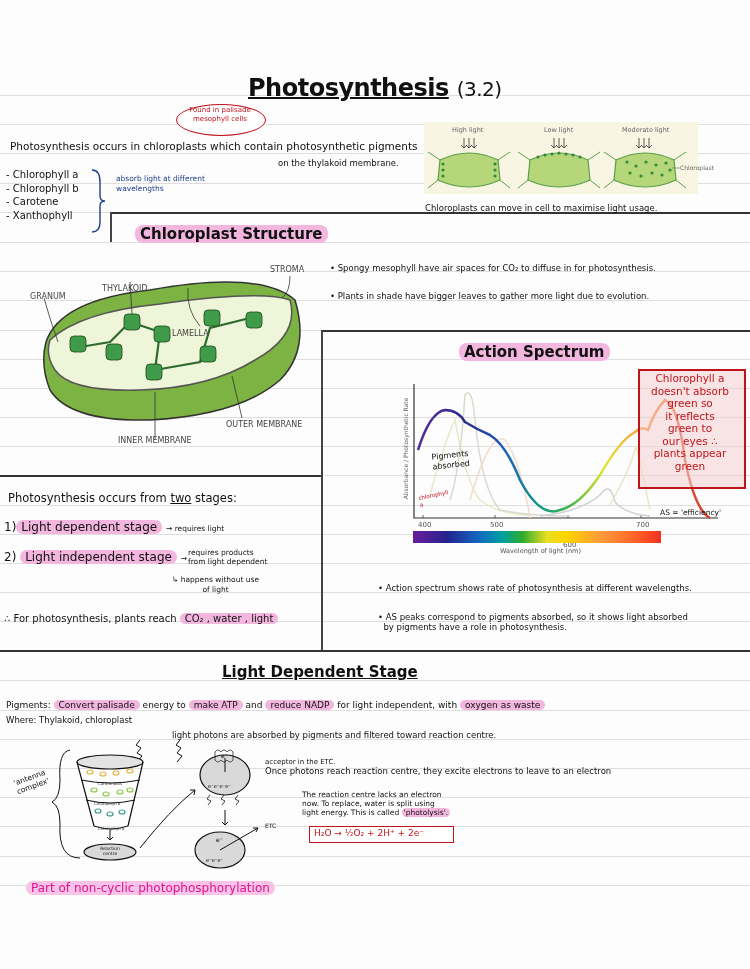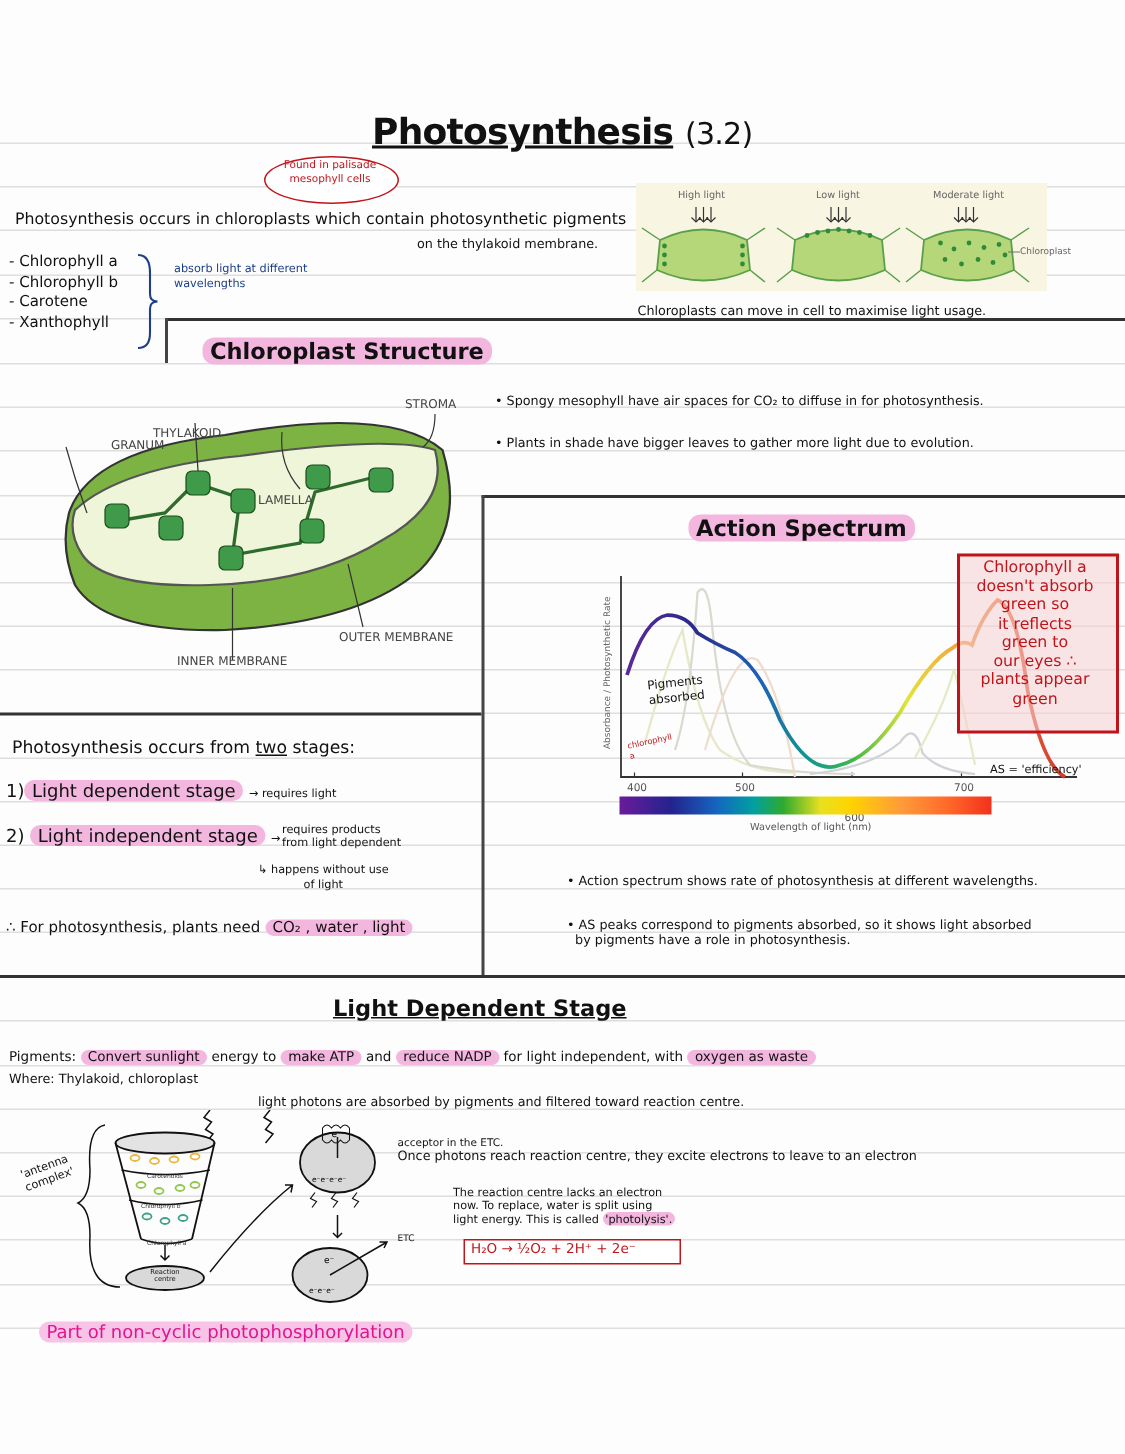--- a/index.html
+++ b/index.html
@@ -163,21 +163,21 @@
   </g>
   <g stroke="#333" stroke-width="0.8" fill="none">
     <path d="M44 58 Q50 80 58 102"></path>
     <path d="M130 42 L132 74"></path>
     <path d="M188 48 Q186 70 200 86"></path>
     <path d="M290 36 Q290 52 282 58"></path>
     <path d="M155 152 L155 200"></path>
     <path d="M232 136 L242 178"></path>
   </g>
 </svg>
-<div class="abs" style="left:30px;top:292px;font-size:8px;color:#444;margin-left:44px;">GRANUM</div>
+<div class="abs" style="left:30px;top:292px;font-size:8px;color:#444;">GRANUM</div>
 <div class="abs" style="left:102px;top:284px;font-size:8px;color:#444;">THYLAKOID</div>
 <div class="abs" style="left:172px;top:281px;font-size:8px;color:#444;margin-top:48px;">LAMELLA</div>
 <div class="abs" style="left:270px;top:265px;font-size:8px;color:#444;">STROMA</div>
 <div class="abs" style="left:118px;top:436px;font-size:8px;color:#444;">INNER MEMBRANE</div>
 <div class="abs" style="left:226px;top:420px;font-size:8px;color:#444;">OUTER MEMBRANE</div>
 
 <div class="abs t9" style="left:330px;top:263px;">• <span>Spongy mesophyll have air spaces for CO₂ to diffuse in for photosynthesis.</span></div>
 <div class="abs t9" style="left:330px;top:291px;">• <span>Plants in shade have bigger leaves to gather more light due to evolution.</span></div>
 
 <div class="abs heading" style="left:437px;top:343px;">
@@ -257,31 +257,31 @@
 </div>
 <div class="abs t8" style="left:188px;top:548px;line-height:9px;">
   <div>requires products</div>
   <div>from light dependent</div>
 </div>
 <div class="abs t8" style="left:172px;top:575px;line-height:10px;text-align:center;">
   <div>↳ <span>happens without use</span></div>
   <div>of light</div>
 </div>
 <div class="abs t10" style="left:4px;top:613px;">
-  <span>∴ For photosynthesis, plants need</span>
+  <span>∴ For photosynthesis, plants reach</span>
   <span class="hl">CO₂ , water , light</span>
 </div>
 
 <div class="abs" style="left:222px;top:663px;font-size:15px;font-weight:bold;">
   <u>Light Dependent Stage</u>
 </div>
 
 <div class="abs t9" style="left:6px;top:700px;font-size:9px;">
   <span>Pigments:</span>
-  <span class="hl">Convert sunlight</span>
+  <span class="hl">Convert palisade</span>
   <span>energy to</span>
   <span class="hl">make ATP</span>
   <span>and</span>
   <span class="hl">reduce NADP</span>
   <span>for light independent, with</span>
   <span class="hl">oxygen as waste</span>
 </div>
 <div class="abs t9" style="left:6px;top:715px;">Where: Thylakoid, chloroplast</div>
 <div class="abs t9" style="left:172px;top:730px;">light photons are absorbed by pigments and filtered toward reaction centre.</div>
 <div class="abs t9" style="left:265px;top:758px;line-height:9px;">

